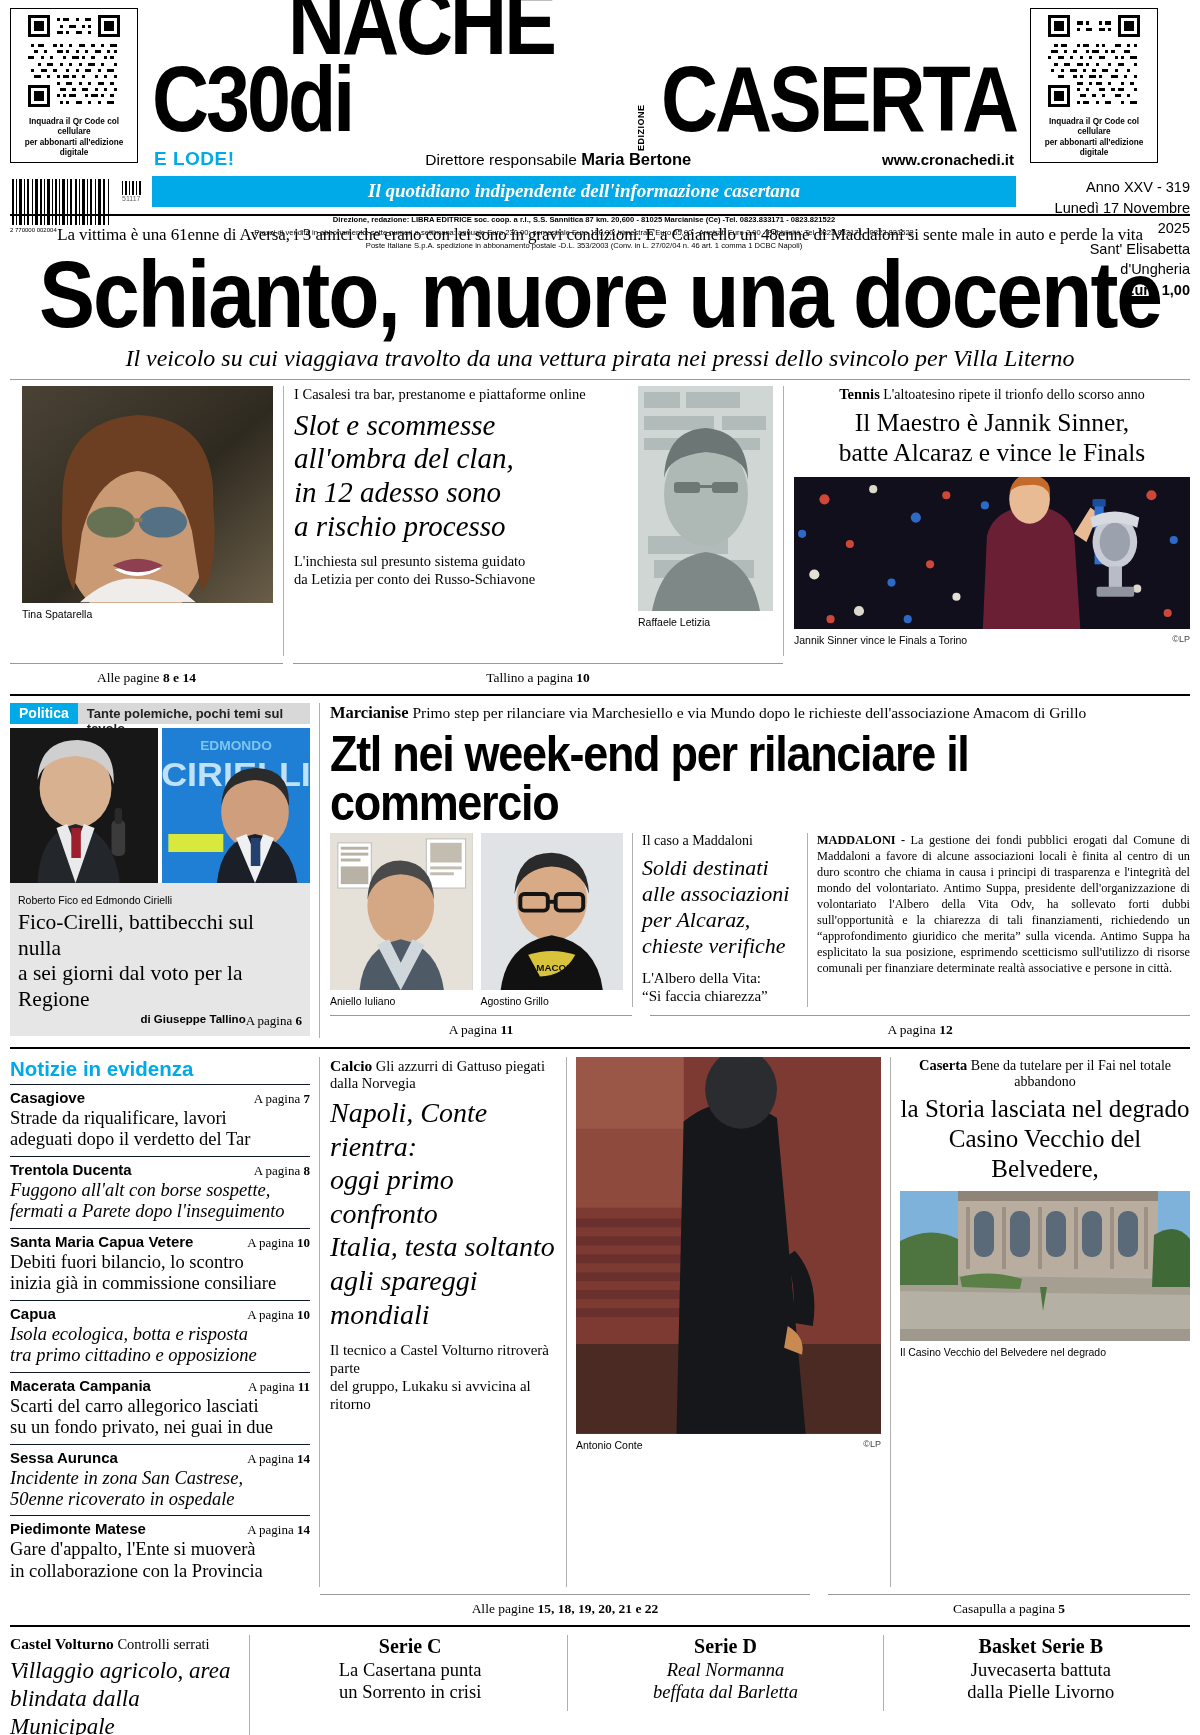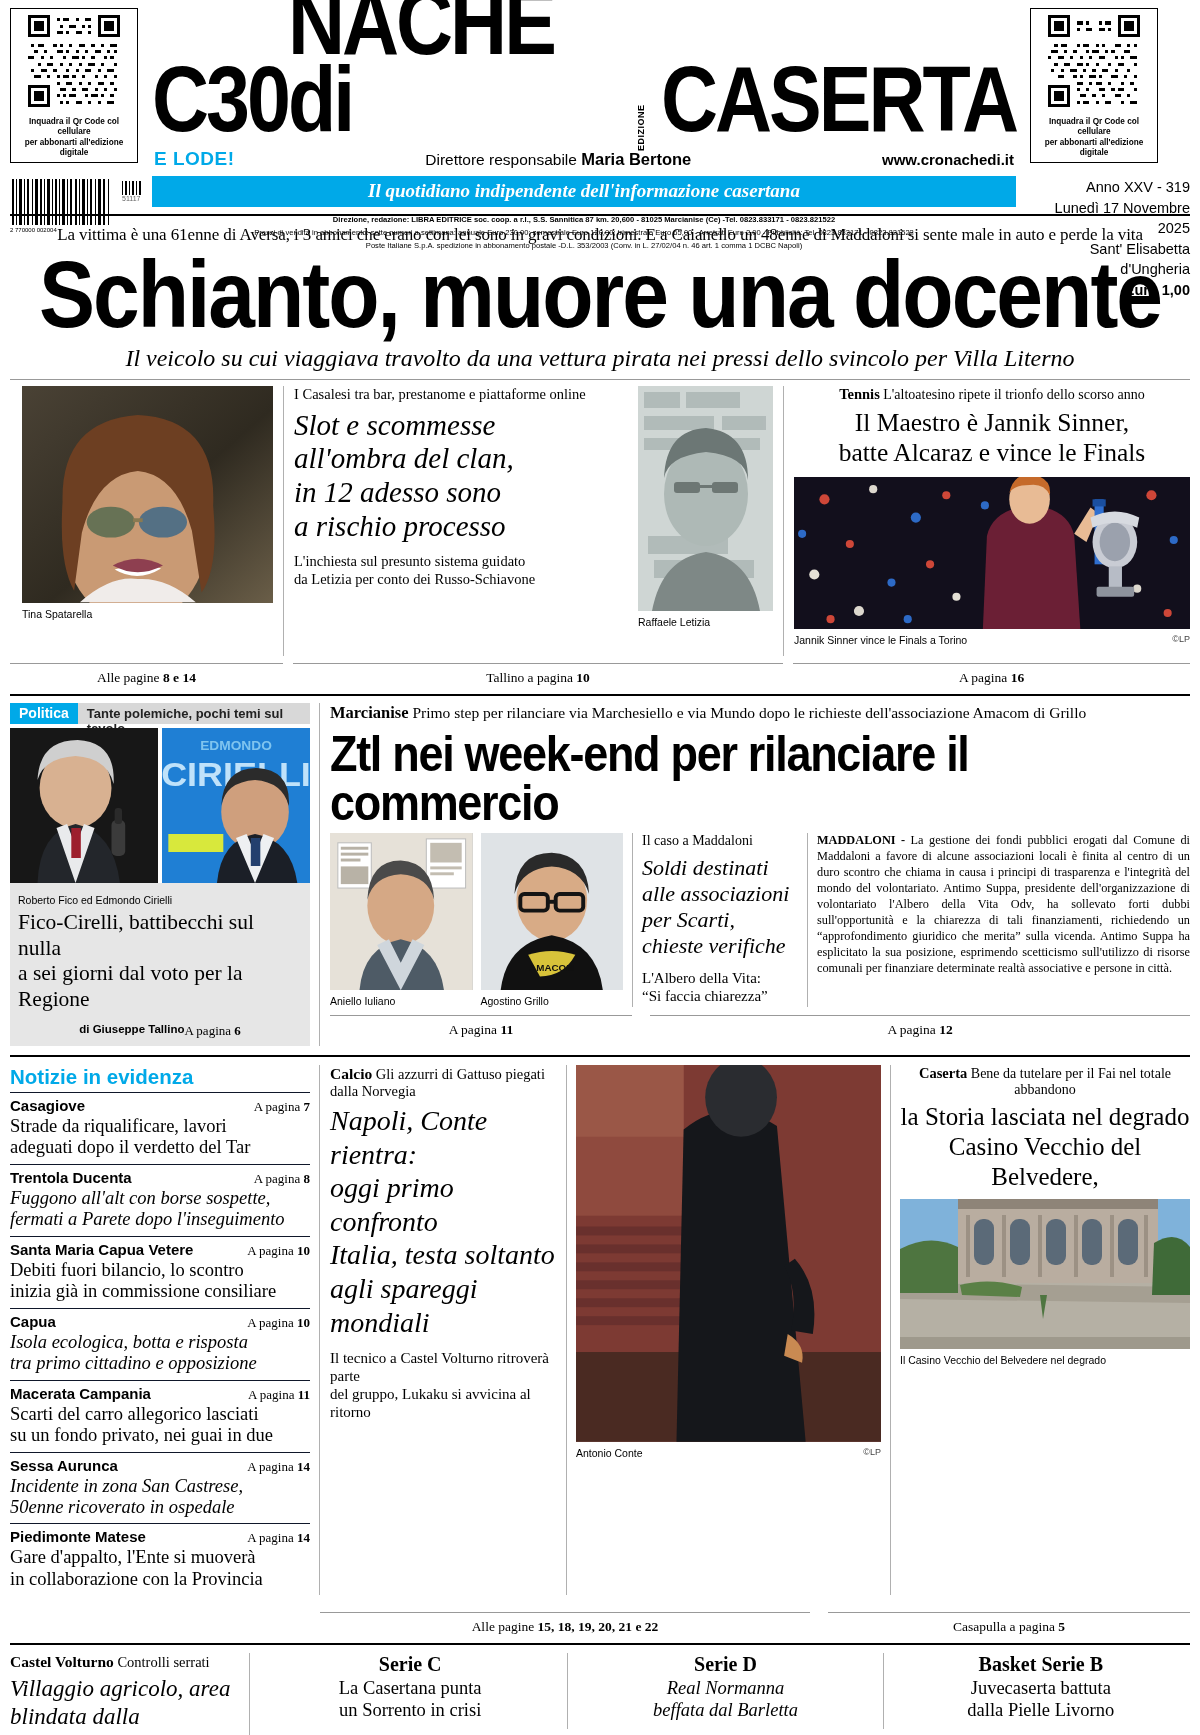--- a/index.html
+++ b/index.html
@@ -99,21 +99,21 @@
   .b2-right { flex: 1 1 auto; border-left: 1px solid #b0b0b0; padding-left: 10px; margin-left: 9px; }
 
   .politica-bar { display: flex; align-items: stretch; height: 21px; }
   .politica-tag { background: #00a9e8; color: #fff; font-family: "Liberation Sans", sans-serif; font-weight: bold; font-size: 14px; padding: 2px 9px; }
   .politica-txt { background: #d8d8d8; color: #222; font-family: "Liberation Sans", sans-serif; font-weight: bold; font-size: 13px; padding: 3px 9px; flex: 1 1 auto; }
   .pol-photos { display: flex; gap: 4px; margin-top: 4px; }
   .pol-photos img, .pol-photos .ph { width: 50%; height: 155px; }
   .pol-box { background: #e6e6e6; padding: 6px 8px 7px; }
   .pol-cap { font-family: "Liberation Sans", sans-serif; font-size: 10.5px; margin: 5px 0 4px; }
   .pol-head { font-size: 21.5px; line-height: 1.2; }
-  .pol-foot { display: flex; justify-content: center; font-family: "Liberation Sans", sans-serif; font-size: 11.5px; font-weight: bold; margin-top: 10px; }
+  .pol-foot { display: flex; justify-content: flex-end; font-family: "Liberation Sans", sans-serif; font-size: 11.5px; font-weight: bold; margin-top: 0; }
   .pol-foot .pg { font-weight: normal; font-family: "Liberation Serif", serif; font-size: 13px; }
 
   .b2-kicker { font-size: 15.5px; }
   .b2-kicker b { font-size: 16.5px; }
   .b2-head { font-family: "Liberation Sans", sans-serif; font-weight: bold; font-size: 45px; line-height: 1.0; letter-spacing: -1.3px; transform: scaleY(1.1); transform-origin: left top; margin: 6px 0 14px; }
 
   .b2-cols { display: flex; gap: 0; margin-top: 12px; }
   .b2c { padding: 0 9px; }
   .b2c-1 { width: 302px; flex: 0 0 302px; padding-left: 0; }
   .b2c-2 { width: 175px; flex: 0 0 175px; border-left: 1px solid #b0b0b0; }
@@ -151,21 +151,21 @@
   .b3-c3 { width: 300px; flex: 0 0 300px; border-left: 1px solid #b0b0b0; padding-left: 9px; }
 
   .napoli-kicker { font-size: 14.5px; }
   .napoli-kicker b { font-size: 15.5px; }
   .napoli-head { font-style: italic; font-size: 28px; line-height: 1.2; margin-top: 4px; }
   .napoli-deck { font-size: 15px; line-height: 1.2; margin-top: 10px; }
   .caserta-kicker { text-align: center; font-size: 14px; }
   .caserta-kicker b { font-size: 14.5px; }
   .caserta-head { text-align: center; font-size: 25px; line-height: 1.2; margin: 4px 0 7px; }
 
-  .pagerefs3 { display: flex; margin-top: 17px; font-family: Liberation Serif, serif; }
+  .pagerefs3 { display: flex; margin-top: 7px; font-family: Liberation Serif, serif; }
   .pr3 { text-align: center; font-size: 13.5px; padding-top: 6px; border-top: 1px solid #999; }
   .pr3-a { width: 490px; flex: 0 0 490px; margin-left: 310px; margin-right: 9px;}
   .pr3-b { flex: 1 1 auto; margin-left: 9px; }
 
   
   .band4 { display: flex; margin-top: 8px; border-top: 2.5px solid #000; padding-top: 8px; }
   .b4-left { width: 230px; flex: 0 0 230px; }
   .b4-right { flex: 1 1 auto; border-left: 1px solid #b0b0b0; padding-left: 11px; margin-left: 9px; }
   .cv-kicker { font-size: 14.5px; }
   .cv-kicker b { font-size: 15.5px; }
@@ -594,21 +594,20 @@
         <rect x="298" y="108" width="37" height="10" rx="2" fill="#8e939d"></rect>
         <path d="M292 40 Q316 28 340 40 L338 50 Q316 40 294 50Z" fill="#d7dae0"></path>
       </svg>
       <div class="cap"><span class="credit">©LP</span><span>Jannik Sinner vince le Finals a Torino</span></div>
     </div>
   </div>
 
   <div class="pagerefs">
     <div class="pr pr-a"><span>Alle pagine </span><b>8 e 14</b></div>
     <div class="pr pr-b"><span>Tallino a pagina </span><b>10</b></div>
-    <div class="pr pr-c"><span>A pagina </span><b>16</b></div>
   </div>
 
   <div class="band2">
 
     <div class="b2-left">
       <div class="politica-bar">
         <div class="politica-tag">Politica</div>
         <div class="politica-txt">Tante polemiche, pochi temi sul tavolo</div>
       </div>
       <div class="pol-photos">
@@ -692,21 +691,21 @@
               <div class="cap">Agostino Grillo</div>
             </div>
           </div>
         </div>
 
         <div class="b2c b2c-2">
           <div class="mid-kicker">Il caso a Maddaloni</div>
           <div class="mid-title">
             <div>Soldi destinati</div>
             <div>alle associazioni</div>
-            <div>per Scarti,</div>
+            <div>per Alcaraz,</div>
             <div>chieste verifiche</div>
           </div>
           <div class="mid-deck">
             <div>L'Albero della Vita:</div>
             <div>“Si faccia chiarezza”</div>
           </div>
         </div>
 
         <div class="b2c b2c-3">
           <div class="body-text"><b>MADDALONI - </b><span>La gestione dei fondi pubblici erogati dal Comune di Maddaloni a favore di alcune associazioni locali è finita al centro di un duro scontro che chiama in causa i principi di trasparenza e l'integrità del mondo del volontariato. Antimo Suppa, presidente dell'organizzazione di volontariato l'Albero della Vita Odv, ha sollevato forti dubbi sull'opportunità e la chiarezza di tali finanziamenti, richiedendo un “approfondimento giuridico che merita” sulla vicenda. Antimo Suppa ha esplicitato la sua posizione, esprimendo scetticismo sull'utilizzo di risorse comunali per finanziare determinate realtà associative e persone in città.</span></div>

